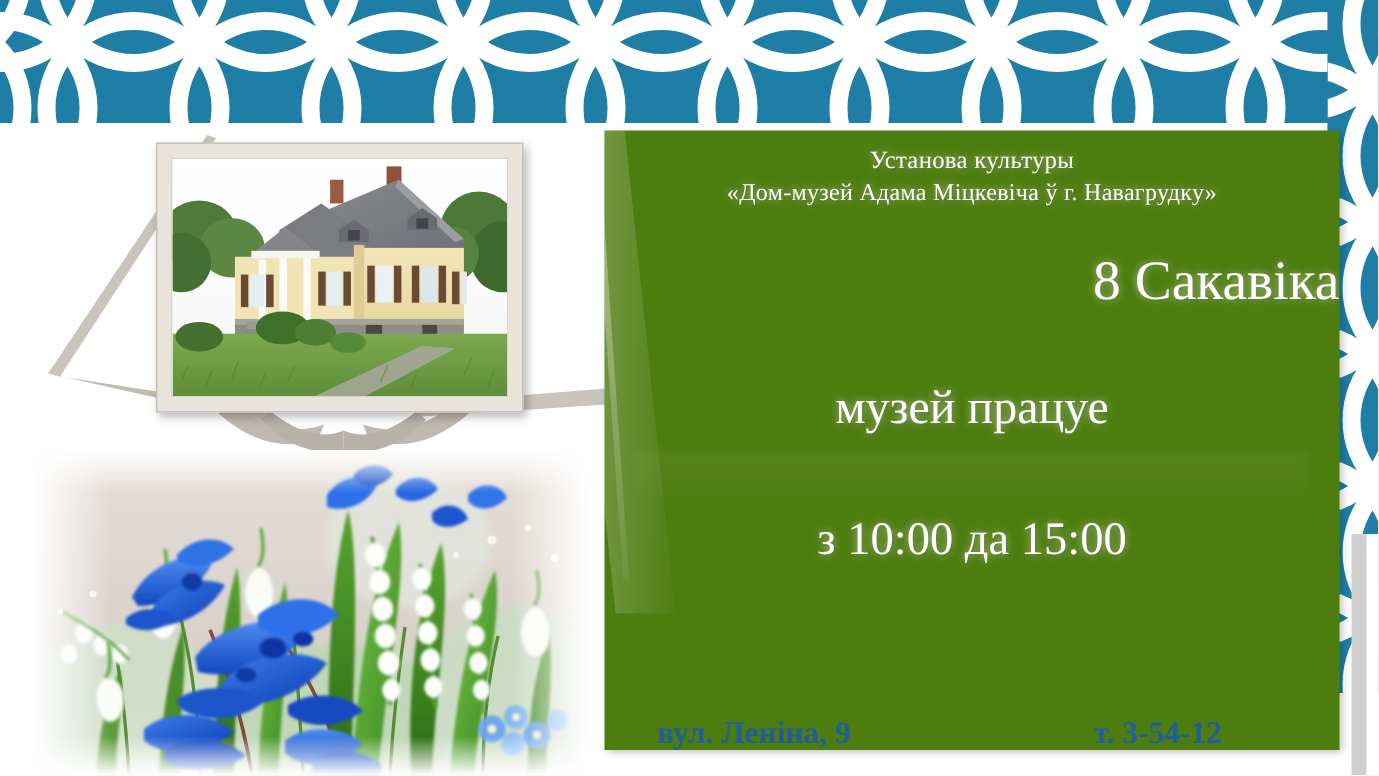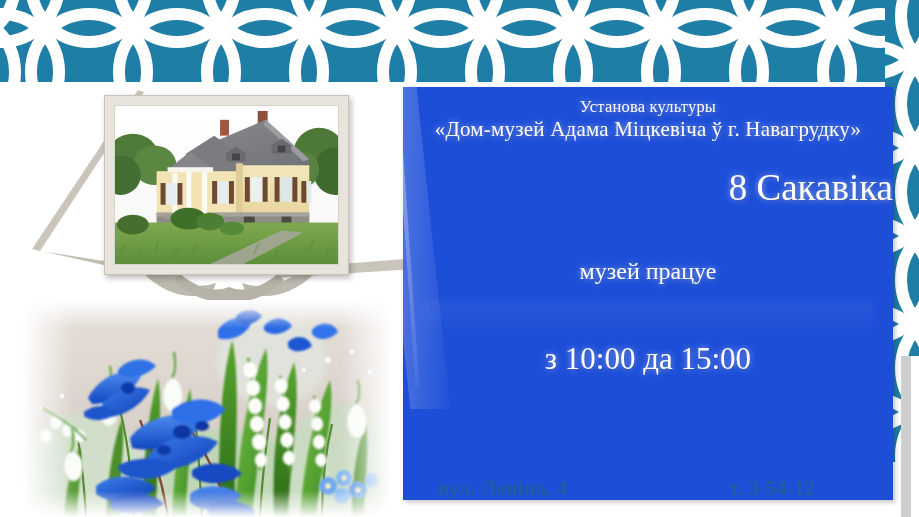--- a/index.html
+++ b/index.html
@@ -61,21 +61,21 @@
     background: #ffffff;
   }
 
   
   #blue-panel {
     position: absolute;
     left: 403px;
     top: 87px;
     width: 490px;
     height: 413px;
-    background: #1d4ed8;
+    background: #4d7c0f;
     box-shadow: 2px 2px 5px rgba(0,0,0,0.25);
     overflow: hidden;
   }
   
   #panel-streak {
     position: absolute;
     left: -10px;
     top: -8px;
     width: 40px;
     height: 330px;
@@ -102,35 +102,35 @@
     white-space: pre;
   }
 
   #org-line-1 {
     margin-top: 9px;
     font-size: 16.5px;
     line-height: 22px;
     letter-spacing: .2px;
   }
   #org-line-2 {
-    font-size: 21px;
+    font-size: 16px;
     line-height: 22px;
     letter-spacing: .2px;
   }
 
   #date-line {
     margin-top: 26px;
     font-size: 37px;
     line-height: 44px;
     font-weight: normal;
     text-align: right;
   }
   #work-line {
     margin-top: 42px;
-    font-size: 24px;
+    font-size: 32px;
     line-height: 38px;
   }
   #hours-line {
     margin-top: 50px;
     font-size: 31px;
     line-height: 38px;
   }
 
   
   #ghost-band {
@@ -605,17 +605,17 @@
     <div class="panel-text" id="org-line-2">«Дом-музей Адама Міцкевіча ў г. Навагрудку»</div>
 
     <div class="panel-text" id="date-line">8 Сакавіка</div>
 
     <div class="panel-text" id="work-line">музей працуе</div>
 
     <div class="panel-text" id="hours-line">з 10:00 да 15:00</div>
   </div>
 
   <div id="footer">
-    <span id="footer-address">вул. Леніна, 4</span>
+    <span id="footer-address">вул. Леніна, 9</span>
     <span id="footer-phone">т. 3-54-12</span>
   </div>
 
 </div>
 
 </body></html>

